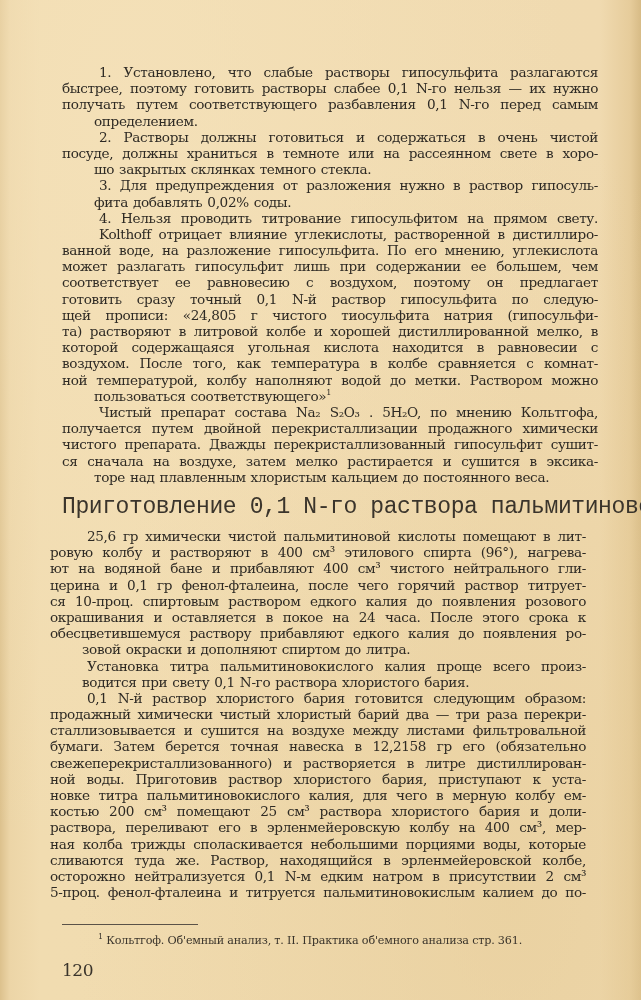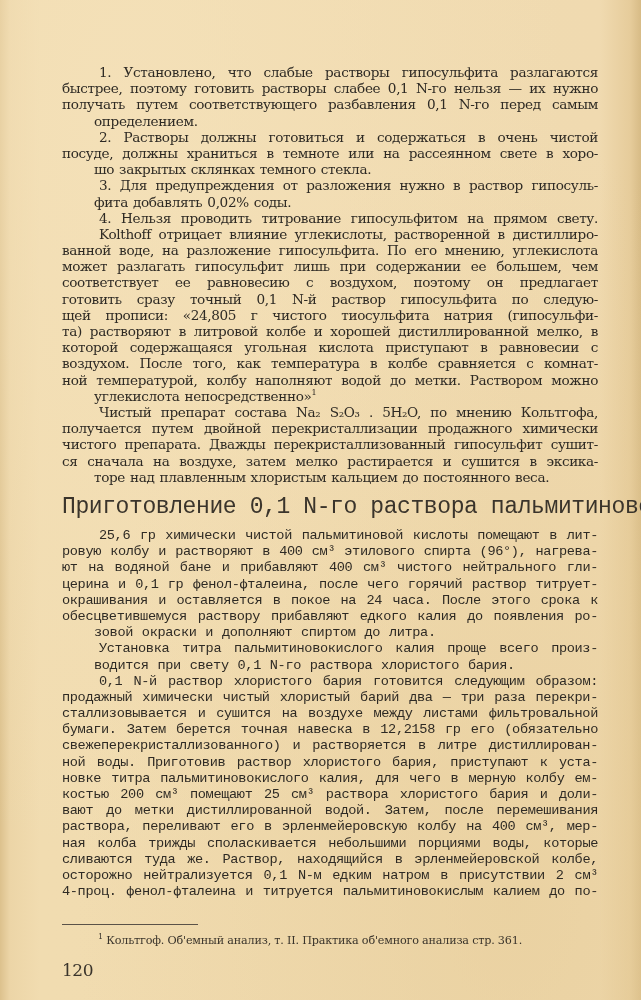--- a/index.html
+++ b/index.html
@@ -21,21 +21,21 @@
     letter-spacing: -0.35px; word-spacing: 1px;
   }
   .line.last { text-align-last: left; margin-left: 32px; }
   .line.indent { padding-left: 37px; }
   .heading {
     position: absolute; left: 62px; top: 494px; width: 540px;
     font-family: Liberation Mono, monospace;
     font-size: 23px; letter-spacing: -0.4px; color: #3a342b;
     white-space: nowrap;
   }
-  .sec2 { position: absolute; left: 62px; top: 528px; width: 536px; font-family: Liberation Mono, monospace; }
+  .sec2 { position: absolute; left: 50px; top: 528px; width: 536px; }
   .rule {
     position: absolute; left: 62px; top: 924px; width: 136px; height: 1px;
     background: #5a5248;
   }
   .footnote {
     position: absolute; left: 88px; top: 934px; width: 520px;
     font-size: 11.2px; letter-spacing: -0.2px; white-space: nowrap; color: #3a342b; margin-left: 10px;
   }
   .pagenum {
     position: absolute; left: 62px; top: 960px;
@@ -57,57 +57,57 @@
     <div class="line indent"><span>3. Для  предупреждения от разложения нужно в раствор гипосуль-</span></div>
     <div class="line last"><span>фита добавлять 0,02%  соды.</span></div>
     <div class="line indent"><span>4. Нельзя  проводить  титрование гипосульфитом на прямом свету.</span></div>
     <div class="line indent"><span>Kolthoff отрицает влияние углекислоты, растворенной в дистиллиро-</span></div>
     <div class="line"><span>ванной воде, на разложение гипосульфита. По его мнению, углекислота</span></div>
     <div class="line"><span>может разлагать гипосульфит лишь при  содержании ее большем, чем</span></div>
     <div class="line"><span>соответствует ее равновесию с воздухом, поэтому он предлагает</span></div>
     <div class="line"><span>готовить  сразу  точный  0,1 N-й  раствор  гипосульфита  по  следую-</span></div>
     <div class="line"><span>щей прописи: «24,805  г  чистого  тиосульфита натрия (гипосульфи-</span></div>
     <div class="line"><span>та) растворяют в литровой колбе и хорошей дистиллированной мелко, в</span></div>
-    <div class="line"><span>которой  содержащаяся  угольная  кислота  приступают  в равновесии с</span></div>
+    <div class="line"><span>которой  содержащаяся  угольная  кислота  находится  в равновесии с</span></div>
     <div class="line"><span>воздухом. После того, как  температура в колбе  сравняется с комнат-</span></div>
     <div class="line"><span>ной температурой, колбу наполняют водой до метки.  Раствором можно</span></div>
-    <div class="line last"><span>углекислота  непосредственно»</span><sup>1</sup></div>
+    <div class="line last"><span>пользоваться  соответствующего»</span><sup>1</sup></div>
     <div class="line indent"><span>Чистый  препарат  состава Na₂ S₂O₃ . 5H₂O, по мнению Кольтгофа,</span></div>
     <div class="line"><span>получается путем двойной перекристаллизации продажного  химически</span></div>
     <div class="line"><span>чистого препарата. Дважды перекристаллизованный гипосульфит сушит-</span></div>
     <div class="line"><span>ся  сначала  на воздухе, затем мелко растирается и сушится  в эксика-</span></div>
     <div class="line last"><span>торе над плавленным хлористым кальцием до постоянного веса.</span></div>
   </div>
 
 <div class="heading">Приготовление  0,1 N-го раствора  пальмитиновокислого калия</div>
 
 <div class="sec2" id="sec2">
     <div class="line indent"><span>25,6 гр  химически чистой пальмитиновой кислоты помещают в лит-</span></div>
     <div class="line"><span>ровую колбу и растворяют в  400 см³ этилового спирта (96°), нагрева-</span></div>
     <div class="line"><span>ют на водяной бане и прибавляют  400 см³ чистого  нейтрального гли-</span></div>
     <div class="line"><span>церина и 0,1 гр фенол-фталеина, после чего горячий  раствор титрует-</span></div>
+    <div class="line"><span>ся 10-проц. спиртовым раствором едкого калия до  появления розового</span></div>
     <div class="line"><span>окрашивания и оставляется в покое на  24 часа. После  этого срока к</span></div>
     <div class="line"><span>обесцветившемуся раствору прибавляют едкого калия до появления ро-</span></div>
     <div class="line last"><span>зовой окраски и дополняют спиртом до литра.</span></div>
     <div class="line indent"><span>Установка титра пальмитиновокислого калия  проще  всего произ-</span></div>
     <div class="line last"><span>водится при свету 0,1 N-го раствора хлористого бария.</span></div>
     <div class="line indent"><span>0,1 N-й  раствор  хлористого бария готовится следующим  образом:</span></div>
     <div class="line"><span>продажный химически чистый хлористый барий два — три раза перекри-</span></div>
     <div class="line"><span>сталлизовывается и сушится на воздухе между листами фильтровальной</span></div>
     <div class="line"><span>бумаги. Затем берется точная  навеска в 12,2158 гр  его (обязательно</span></div>
     <div class="line"><span>свежеперекристаллизованного) и растворяется в литре  дистиллирован-</span></div>
     <div class="line"><span>ной воды. Приготовив раствор хлористого  бария,  приступают к уста-</span></div>
     <div class="line"><span>новке титра пальмитиновокислого калия,  для чего в мерную колбу ем-</span></div>
     <div class="line"><span>костью 200 см³ помещают 25 см³ раствора  хлористого  бария и доли-</span></div>
-    <div class="line"><span>вают до метки дистиллированной водой. Затем,  после  перемешивания</span></div>
     <div class="line"><span>раствора, переливают его в эрленмейеровскую  колбу на 400 см³,  мер-</span></div>
     <div class="line"><span>ная колба трижды споласкивается небольшими порциями воды, которые</span></div>
     <div class="line"><span>сливаются туда же. Раствор,  находящийся в эрленмейеровской  колбе,</span></div>
     <div class="line"><span>осторожно нейтрализуется 0,1 N-м  едким  натром  в присутствии 2 см³</span></div>
-    <div class="line"><span>4-проц. фенол-фталеина и титруется пальмитиновокислым калием до по-</span></div>
+    <div class="line"><span>5-проц. фенол-фталеина и титруется пальмитиновокислым калием до по-</span></div>
   </div>
 
 <div class="rule"></div>
 
 <div class="footnote">
   <sup>1</sup><span> Кольтгоф. Об'емный анализ, т. II. Практика об'емного анализа стр. 361.</span>
 </div>
 
 <div class="pagenum">120</div>
 

